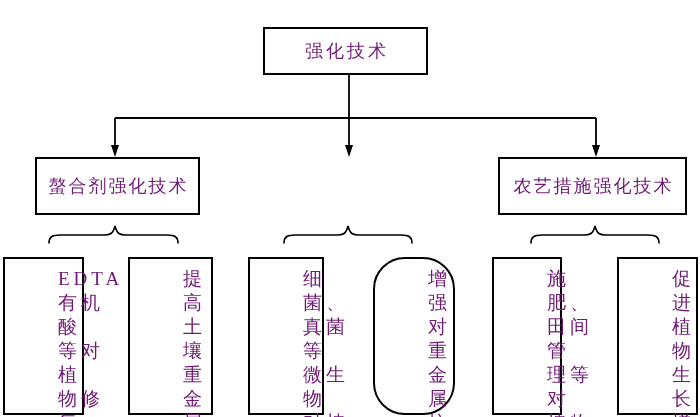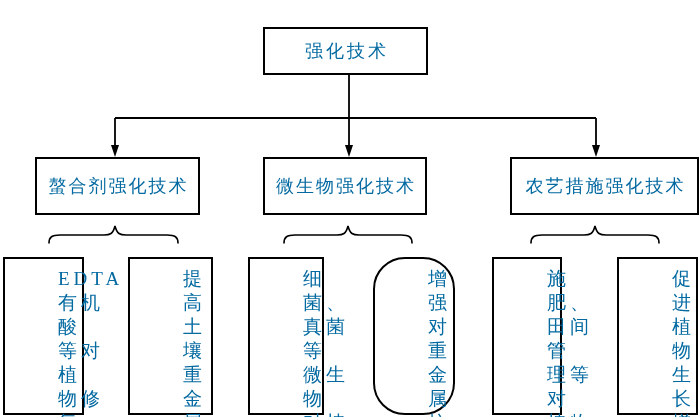--- a/index.html
+++ b/index.html
@@ -1,40 +1,40 @@
 <!DOCTYPE html>
 <html><head>
 <meta charset="utf-8">
 <style>
   html,body{margin:0;padding:0;background:#ffffff;}
   .canvas{
     position:relative;
     width:700px;height:417px;
     background:#ffffff;
     font-family:"Liberation Serif","DejaVu Serif",serif;
-    color:#0369a1;
+    color:#701a75;
     overflow:hidden;
   }
   .lines{position:absolute;left:0;top:0;width:700px;height:417px;}
   .box{
     position:absolute;
     box-sizing:border-box;
     border:2px solid #000000;
     background:#ffffff;
     display:flex;
     align-items:center;
     justify-content:center;
   }
   .root-box{left:263px;top:27px;width:165px;height:48px;}
   .root-box span{font-size:18px;letter-spacing:3px;text-indent:3px;}
   .branch-box{top:157px;height:58px;}
   .branch-box span{font-size:18px;letter-spacing:2px;text-indent:2px;white-space:nowrap;}
   .branch-1{left:35px;width:165px;}
   .branch-2{left:263px;width:164px;}
-  .branch-3{left:498px;width:189px;margin-left:12px;}
+  .branch-3{left:498px;width:189px;}
   .leaf-box{
     top:257px;height:158px;
     align-items:flex-start;
     justify-content:flex-start;
   }
   .leaf-box span{
     display:block;
     padding:8px 0 0 7px;
     font-size:19px;
     line-height:24px;
@@ -79,23 +79,20 @@
              C597 234, 600 235, 606 235 L648 235 C656 235, 659 237, 659 243" stroke="#000000" stroke-width="1.6" fill="none" stroke-linecap="round"></path>
   </svg>
 
   <div class="box root-box">
     <span>强化技术</span>
   </div>
 
   <div class="box branch-box branch-1">
     <span>螯合剂强化技术</span>
   </div>
-  <div class="box branch-box branch-2">
-    <span>微生物强化技术</span>
-  </div>
   <div class="box branch-box branch-3">
     <span>农艺措施强化技术</span>
   </div>
 
   <div class="box leaf-box leaf-1">
     <span>EDTA
 有机酸
 等对植
 物修复
 的影响</span>

